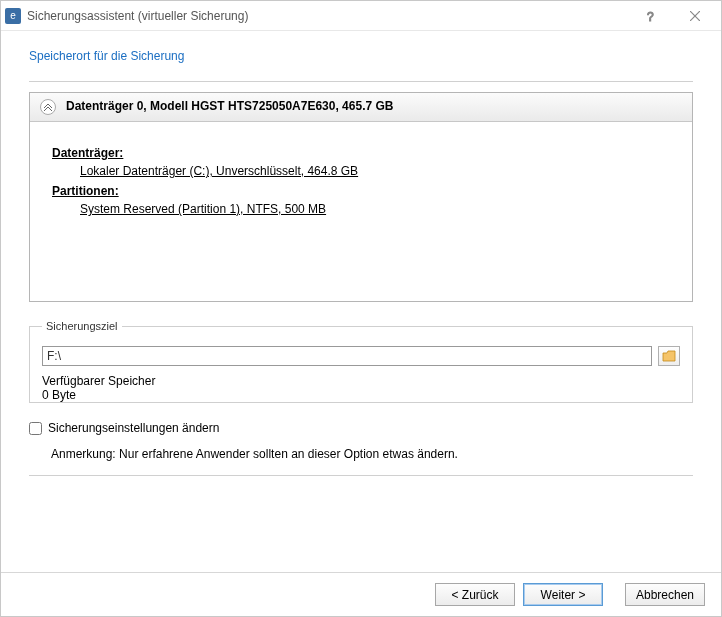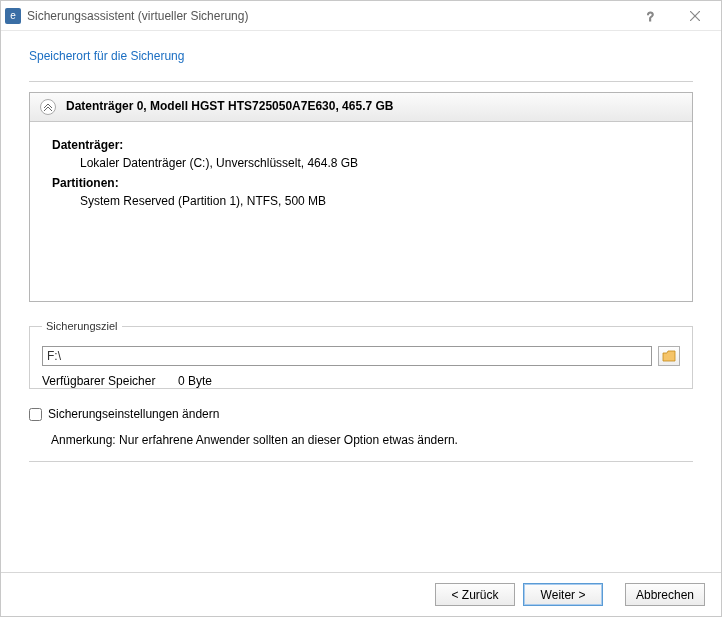--- a/index.html
+++ b/index.html
@@ -9,31 +9,31 @@
 .titlebar .app-icon { width: 16px; height: 16px; background: #3a6ea5; display: inline-flex; align-items: center; justify-content: center; color: #fff; font-size: 10px; border-radius: 2px; margin-right: 6px; }
 .titlebar .title { flex: 1; color: #555; font-size: 12px; }
 .titlebar .winbtn { width: 44px; height: 28px; display: flex; align-items: center; justify-content: center; color: #666; }
 .titlebar .winbtn svg { stroke: #888; }
 .content { flex: 1; padding: 18px 28px 10px 28px; display: flex; flex-direction: column; }
 .page-title { color: #1b6ec2; font-size: 12px; margin-bottom: 18px; }
 .page-rule { border: none; border-top: 1px solid #d0d0d0; margin-bottom: 10px; }
 .disk-box { border: 1px solid #b5b5b5; padding: 0; margin-bottom: 18px; min-height: 210px; }
 .disk-header { display:flex; background: linear-gradient(#fbfbfb,#eaeaea); border-bottom:1px solid #c7c7c7; padding:6px 10px; font-weight: bold; }
 .disk-header .chev { width:16px; height:16px; border:1px solid #aaa; border-radius:50%; display:inline-flex; align-items:center; justify-content:center; margin-right:10px; background:#fff; }
-.disk-body { padding: 10px 14px 16px 22px; }
+.disk-body { padding: 18px 14px 16px 22px; text-decoration: underline; }
 .disk-body .label { font-weight: bold; margin-top: 6px; }
 .disk-body .val { margin: 4px 0 6px 28px; }
 fieldset { border: 1px solid #cfcfcf; padding: 10px 12px 0 12px; margin-bottom: 12px; }
 fieldset legend { padding: 0 4px; color: #333; font-size: 11px; }
 .row { display:flex; align-items:center; margin: 4px 0; }
 .row .lbl { width: 136px; }
 .row .inbox { flex:1; }
 .inbox input { width: 100%; height: 20px; border: 1px solid #999; padding: 1px 4px; font-size: 12px; background: #fff; color:#333; }
 .browse-btn { width: 22px; height: 20px; margin-left: 6px; border: 1px solid #b0b0b0; background: linear-gradient(#fff,#eee); display:flex; align-items:center; justify-content:center; }
-.free-row { display:flex; margin-top:8px; }
+.free-row { display:flex; margin-top:8px;flex-direction:column; }
 .free-row .lbl { width: 136px; }
 .chk-row { display:flex; align-items:flex-end; margin-top:6px; margin-bottom:6px; }
 .chk-row input { margin-right:6px; width:13px; height:13px; }
 .note { margin-top:6px; margin-left: 22px; }
 .note b { font-weight: normal; }
 .footer { border-top: 1px solid #d7d7d7; padding: 10px 16px; display:flex; justify-content:flex-end; gap:8px; }
 .btn { min-width: 80px; height: 23px; border:1px solid #a7a7a7; background:linear-gradient(#fdfdfd,#ececec); display:inline-flex; align-items:center; justify-content:center; font-size:12px; }
 .btn.primary { border:1px solid #5a9bd5; box-shadow: 0 0 0 1px #a8cbee inset; }
 .rule2 { border:none; border-top:1px solid #d0d0d0; margin-top: 14px; }
 </style>

